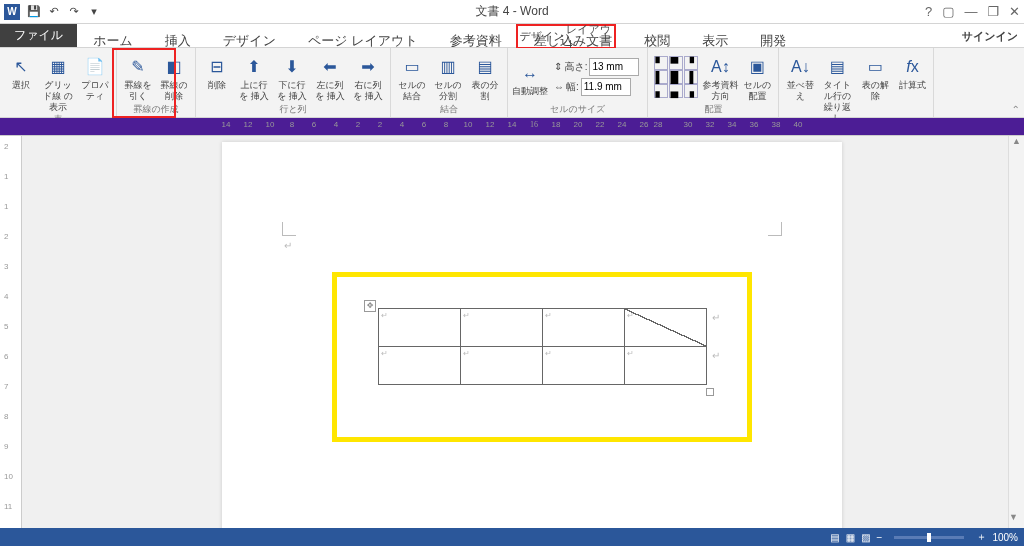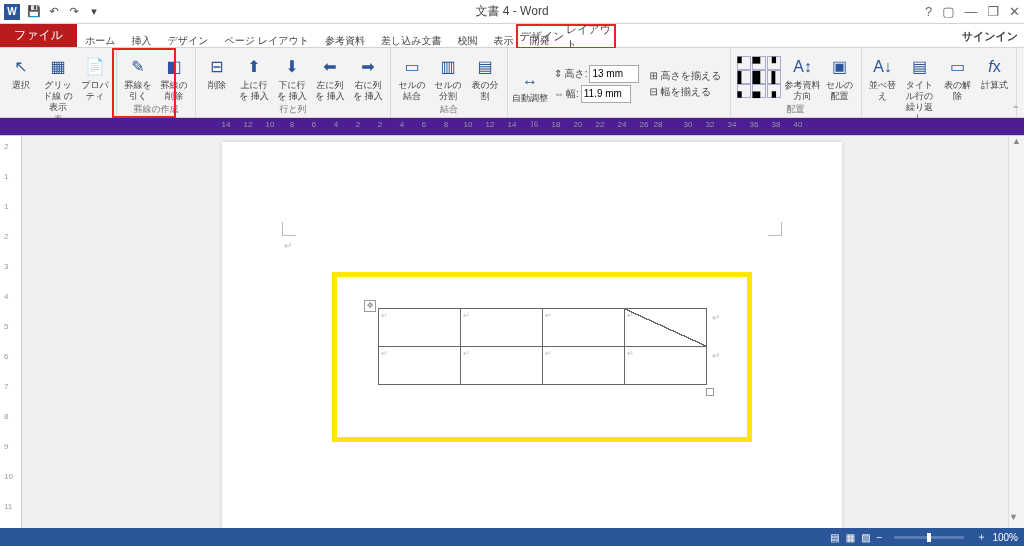--- a/index.html
+++ b/index.html
@@ -7,22 +7,22 @@
 
   
   .qat { height: 24px; background: #fff; border-bottom: 1px solid #d4d4d4; display: flex; align-items: center; padding: 0 4px; position: relative; }
   .qat .word-icon { width: 16px; height: 16px; background: #2b579a; color: #fff; font-weight: bold; font-size: 10px; display: flex; align-items: center; justify-content: center; margin-right: 4px; }
   .qat .qat-btn { width: 20px; height: 20px; display: flex; align-items: center; justify-content: center; color: #444; }
   .title-center { position: absolute; left: 0; right: 0; text-align: center; pointer-events: none; color: #444; font-size: 12px; }
   .win-controls { position: absolute; right: 4px; display: flex; gap: 10px; color: #666; font-size: 13px; align-items: center; }
 
   
   .tabs-row { height: 24px; display: flex; align-items: stretch; border-bottom: 1px solid #d4d4d4; position: relative; }
-  .tab-file { background: #b91c1c; color: #fff; padding: 0 14px; display: flex; align-items: center; font-size: 12px; }
-  .tab { padding: 0 8px; display: flex; align-items: center; color: #444; font-size: 10px; margin-top: 10px; }
+  .tab-file { background: #404040; color: #fff; padding: 0 14px; display: flex; align-items: center; font-size: 12px; }
+  .tab { padding: 0 16px; display: flex; align-items: center; color: #444; font-size: 13px; margin-top: 10px; }
   .tabs-spacer { flex: 1; }
   .contextual-group { position: absolute; left: 516px; top: -24px; width: 100px; height: 24px; background: #fff4c4; border: 1px solid #d4c97a; border-bottom: none; display: flex; align-items: center; justify-content: center; color: #7a6a00; font-size: 11px; }
   .contextual-tabs { position: absolute; left: 516px; top: 0; width: 100px; height: 25px; display: flex; border: 2px solid #e22; box-sizing: border-box; }
   .ctx-tab { flex: 1; display: flex; align-items: center; justify-content: center; font-size: 11px; color: #444; }
   .sign-in { position: absolute; right: 6px; top: 0; height: 24px; display: flex; align-items: center; color: #444; font-size: 11px; font-weight: bold; }
 
   
   .ribbon { height: 70px; background: #f3f3f3; border-bottom: 1px solid #d4d4d4; display: flex; position: relative; }
   .group { border-right: 1px solid #d9d9d9; display: flex; flex-direction: column; padding: 2px 4px 0; }
   .group-label { height: 14px; text-align: center; color: #777; font-size: 9px; }
@@ -204,25 +204,22 @@
             <span>⇕</span>
             <span>高さ:</span>
             <input value="13 mm" style="">
           </div>
         <div class="combo">
             <span>⇔</span>
             <span>幅:</span>
             <input value="11.9 mm" style="">
           </div>
       </div>
-      <div class="stack" style="font-size:10px;color:#444;padding:0 4px;">
-        <div>⊞ <span>高さを揃える</span></div>
-        <div>⊟ <span>幅を揃える</span></div>
-      </div>
-    </div>
+    </div>
+    <div class="group-label">セルのサイズ</div>
   </div>
 
   <div class="group">
     <div class="group-body">
       <div class="stack" style="gap:0;padding:2px;">
         <div style="display:flex;gap:1px;">
             <span style="width:14px;height:14px;border:1px solid #aac;">▘</span>
             <span style="width:14px;height:14px;border:1px solid #aac;">▀</span>
             <span style="width:14px;height:14px;border:1px solid #aac;">▝</span>
           </div>

